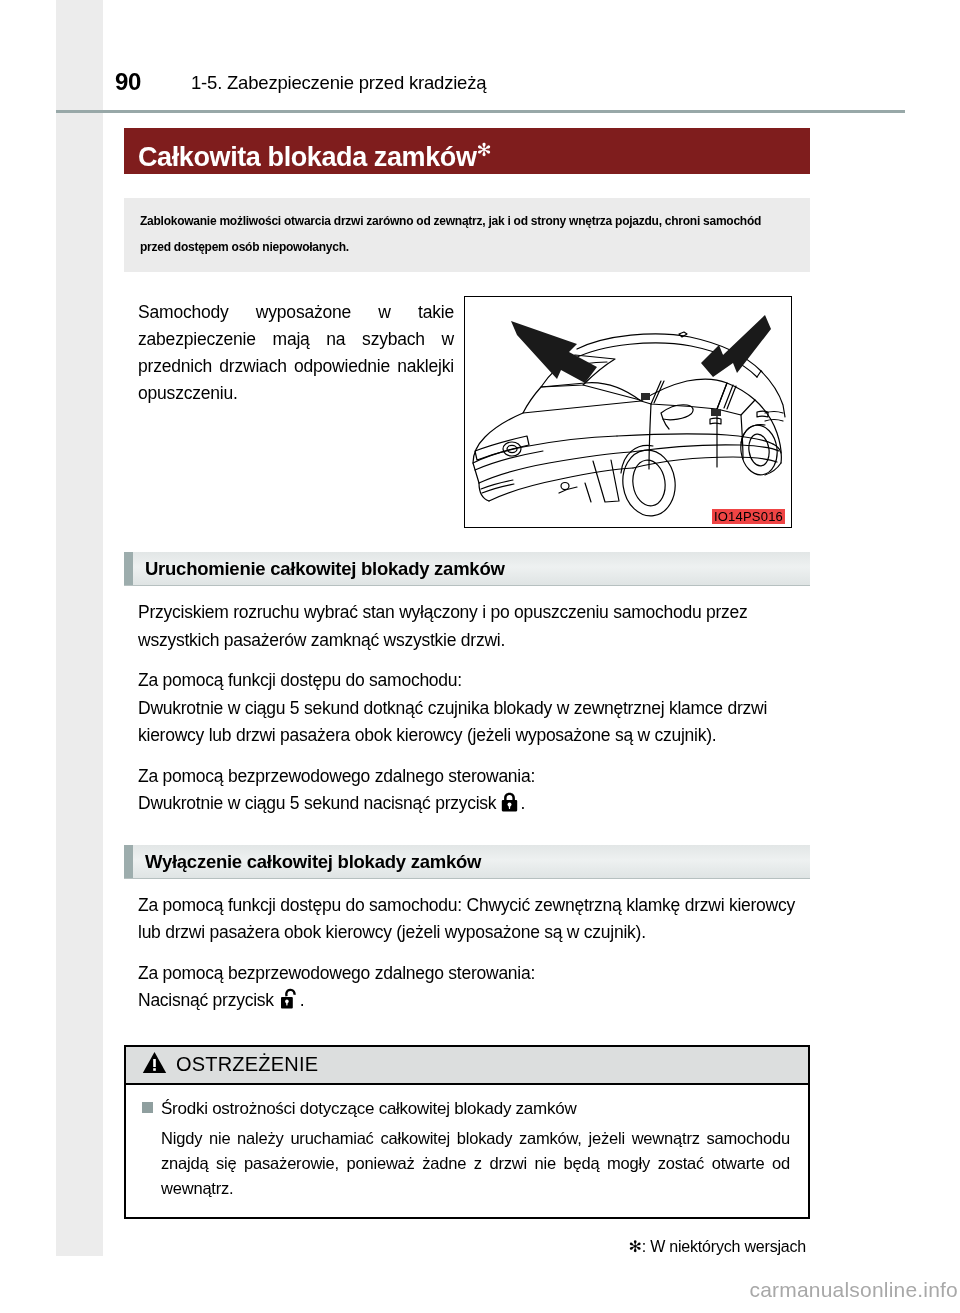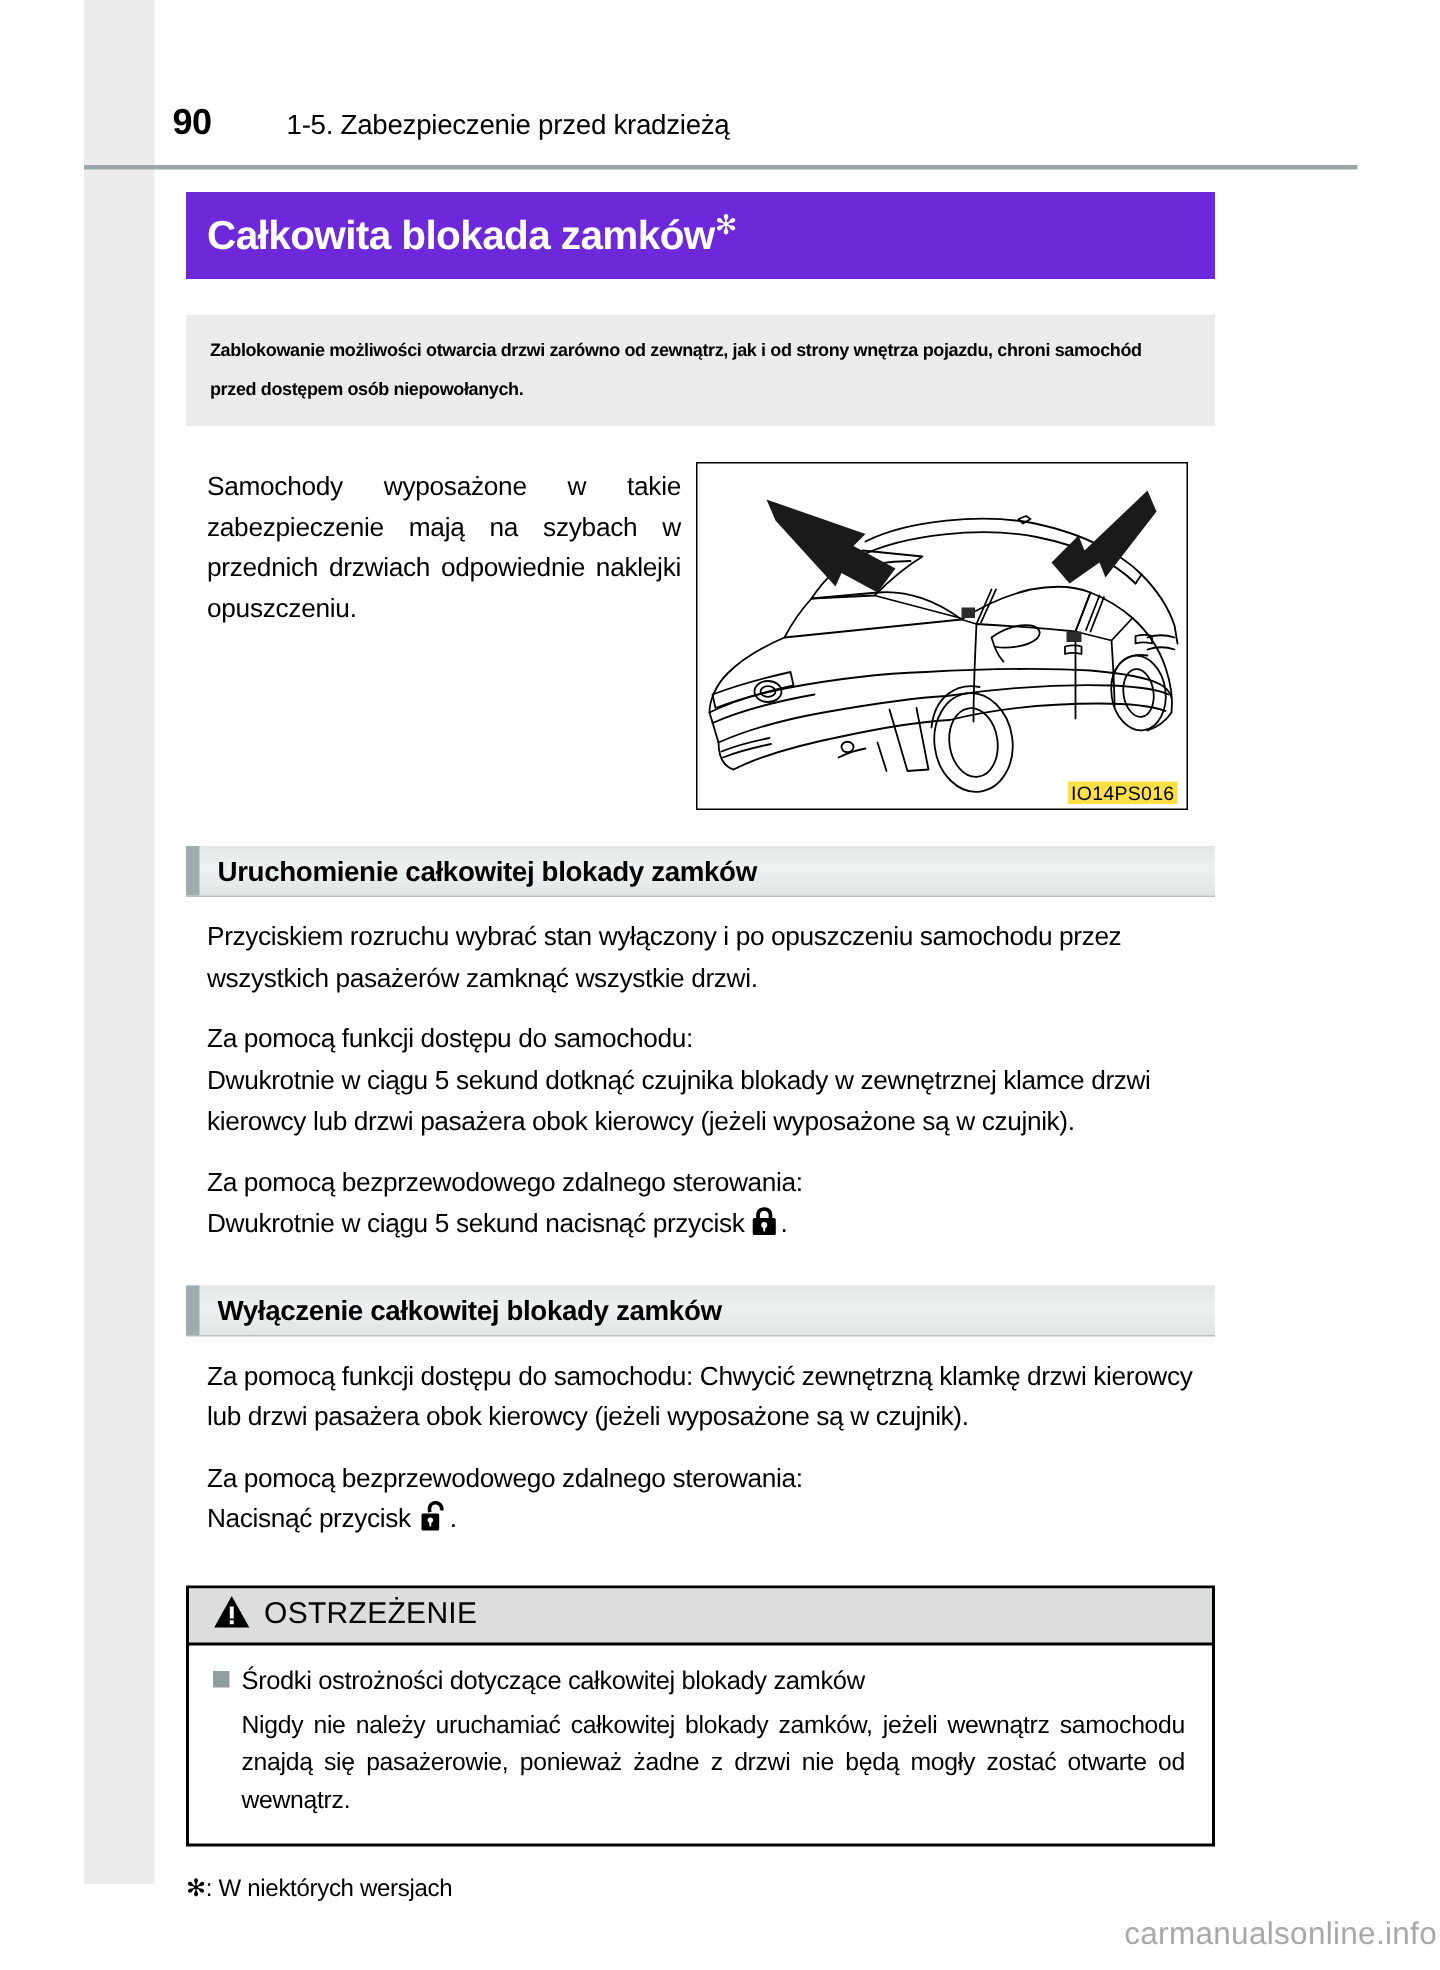--- a/index.html
+++ b/index.html
@@ -58,27 +58,27 @@
 
   
   #content {
     position: absolute;
     left: 124px; top: 128px;
     width: 686px;
   }
 
   
   .title-bar {
-    background: #6d28d9;
+    background: #7f1d1d;
     color: #fff;
     font-size: 27px;
     font-weight: bold;
     letter-spacing: -0.4px;
     padding: 9px 0 10px 14px;
-    height: 58px;
+    height: 46px;
     line-height: 27px;
     white-space: nowrap;
   }
   .title-bar .ast {
     font-size: 18px;
     vertical-align: super;
     font-weight: normal;
   }
 
   
@@ -115,21 +115,21 @@
     border: 1.5px solid #000;
     background: #fff;
     position: relative;
     width: 328px; height: 232px;
   }
   .fig-code {
     position: absolute;
     right: 6px; bottom: 3px;
     font-size: 13px;
     letter-spacing: 0.2px;
-    background: #fde047;
+    background: #ef4444;
     padding: 0 2px;
   }
 
   
   .sub-head {
     margin-top: 24px;
     height: 34px;
     display: flex;
     align-items: stretch;
     background: linear-gradient(to bottom, #e2e6e6 0%, #eef1f1 45%, #dfe4e4 100%);
@@ -207,20 +207,21 @@
     padding-left: 19px;
     font-size: 16.5px;
     line-height: 25px;
     letter-spacing: -0.2px;
     text-align: justify;
   }
 
   
   .footnote {
     margin-top: 18px;
+    text-align: right;
     padding-right: 4px;
     font-size: 16px;
     letter-spacing: -0.2px;
   }
 
   
   #watermark {
     position: absolute;
     right: 2px; bottom: 11px;
     font-size: 21px;

